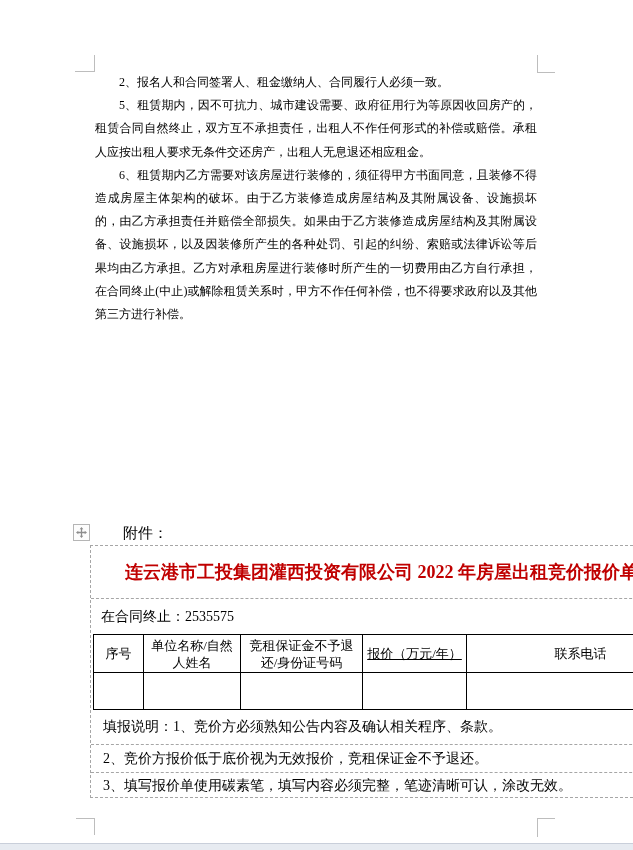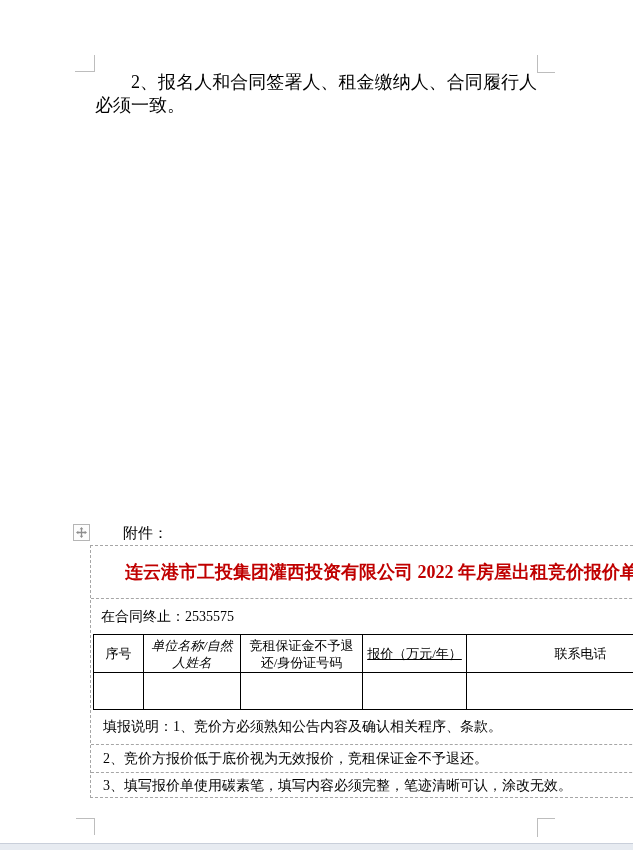--- a/index.html
+++ b/index.html
@@ -23,21 +23,21 @@
              border-top: 1px solid #bdbdbd; border-right: 1px solid #bdbdbd; }
   .crop-br { left: 537px; top: 818px; width: 18px; height: 19px;
              border-top: 1px solid #bdbdbd; border-left: 1px solid #bdbdbd; }
 
   
   .doc-body {
     position: absolute;
     left: 95px; top: 71px; width: 442px;
   }
   .doc-body p {
-    font-size: 18px;
+    font-size: 12px;
     line-height: 23.2px;
     text-indent: 2em;
     text-align: justify;
     text-justify: inter-character;
     letter-spacing: 0;
   }
 
   
   .attach-label-row {
     position: absolute; left: 95px; top: 522px; width: 442px;
@@ -84,21 +84,21 @@
     font-weight: normal;
     text-align: center;
     vertical-align: middle;
     line-height: 17px;
     padding: 1px 2px;
     overflow: hidden;
   }
   table.bid-table thead tr { height: 38px; }
   table.bid-table tbody tr { height: 37px; }
   .col-seq   { width: 50px; }
-  .col-name  { width: 97px; font-style: italic; }
+  .col-name  { width: 97px; }
   .col-code  { width: 122px; }
   .col-price { width: 104px; text-decoration: underline; }
   .col-phone { width: 228px; }
 
   .att-note-row {
     display: flex; align-items: center;
     padding-left: 12px;
     font-size: 14px;
   }
   .att-note-0 { height: 34px; }
@@ -116,20 +116,22 @@
 </head>
 <body>
 
 <div class="crop crop-tl"></div>
 <div class="crop crop-tr"></div>
 <div class="crop crop-bl"></div>
 <div class="crop crop-br"></div>
 
 <div class="doc-body">
   <p>2、报名人和合同签署人、租金缴纳人、合同履行人必须一致。</p>
+  <p>5、租赁期内，因不可抗力、城市建设需要、政府征用行为等原因收回房产的，租赁合同自然终止，双方互不承担责任，出租人不作任何形式的补偿或赔偿。承租人应按出租人要求无条件交还房产，出租人无息退还相应租金。</p>
+  <p>6、租赁期内乙方需要对该房屋进行装修的，须征得甲方书面同意，且装修不得造成房屋主体架构的破坏。由于乙方装修造成房屋结构及其附属设备、设施损坏的，由乙方承担责任并赔偿全部损失。如果由于乙方装修造成房屋结构及其附属设备、设施损坏，以及因装修所产生的各种处罚、引起的纠纷、索赔或法律诉讼等后果均由乙方承担。乙方对承租房屋进行装修时所产生的一切费用由乙方自行承担，在合同终止(中止)或解除租赁关系时，甲方不作任何补偿，也不得要求政府以及其他第三方进行补偿。</p>
 </div>
 
 <div class="move-handle">
   <svg width="11" height="11" viewBox="0 0 12 12">
     <path d="M6 0 L8 2.5 H6.7 V5.3 H9.5 V4 L12 6 L9.5 8 V6.7 H6.7 V9.5 H8 L6 12 L4 9.5 H5.3 V6.7 H2.5 V8 L0 6 L2.5 4 V5.3 H5.3 V2.5 H4 Z" fill="#8d8d8d"></path>
   </svg>
 </div>
 <div class="attach-label-row">
   <span class="attach-label">附件：</span>
 </div>

